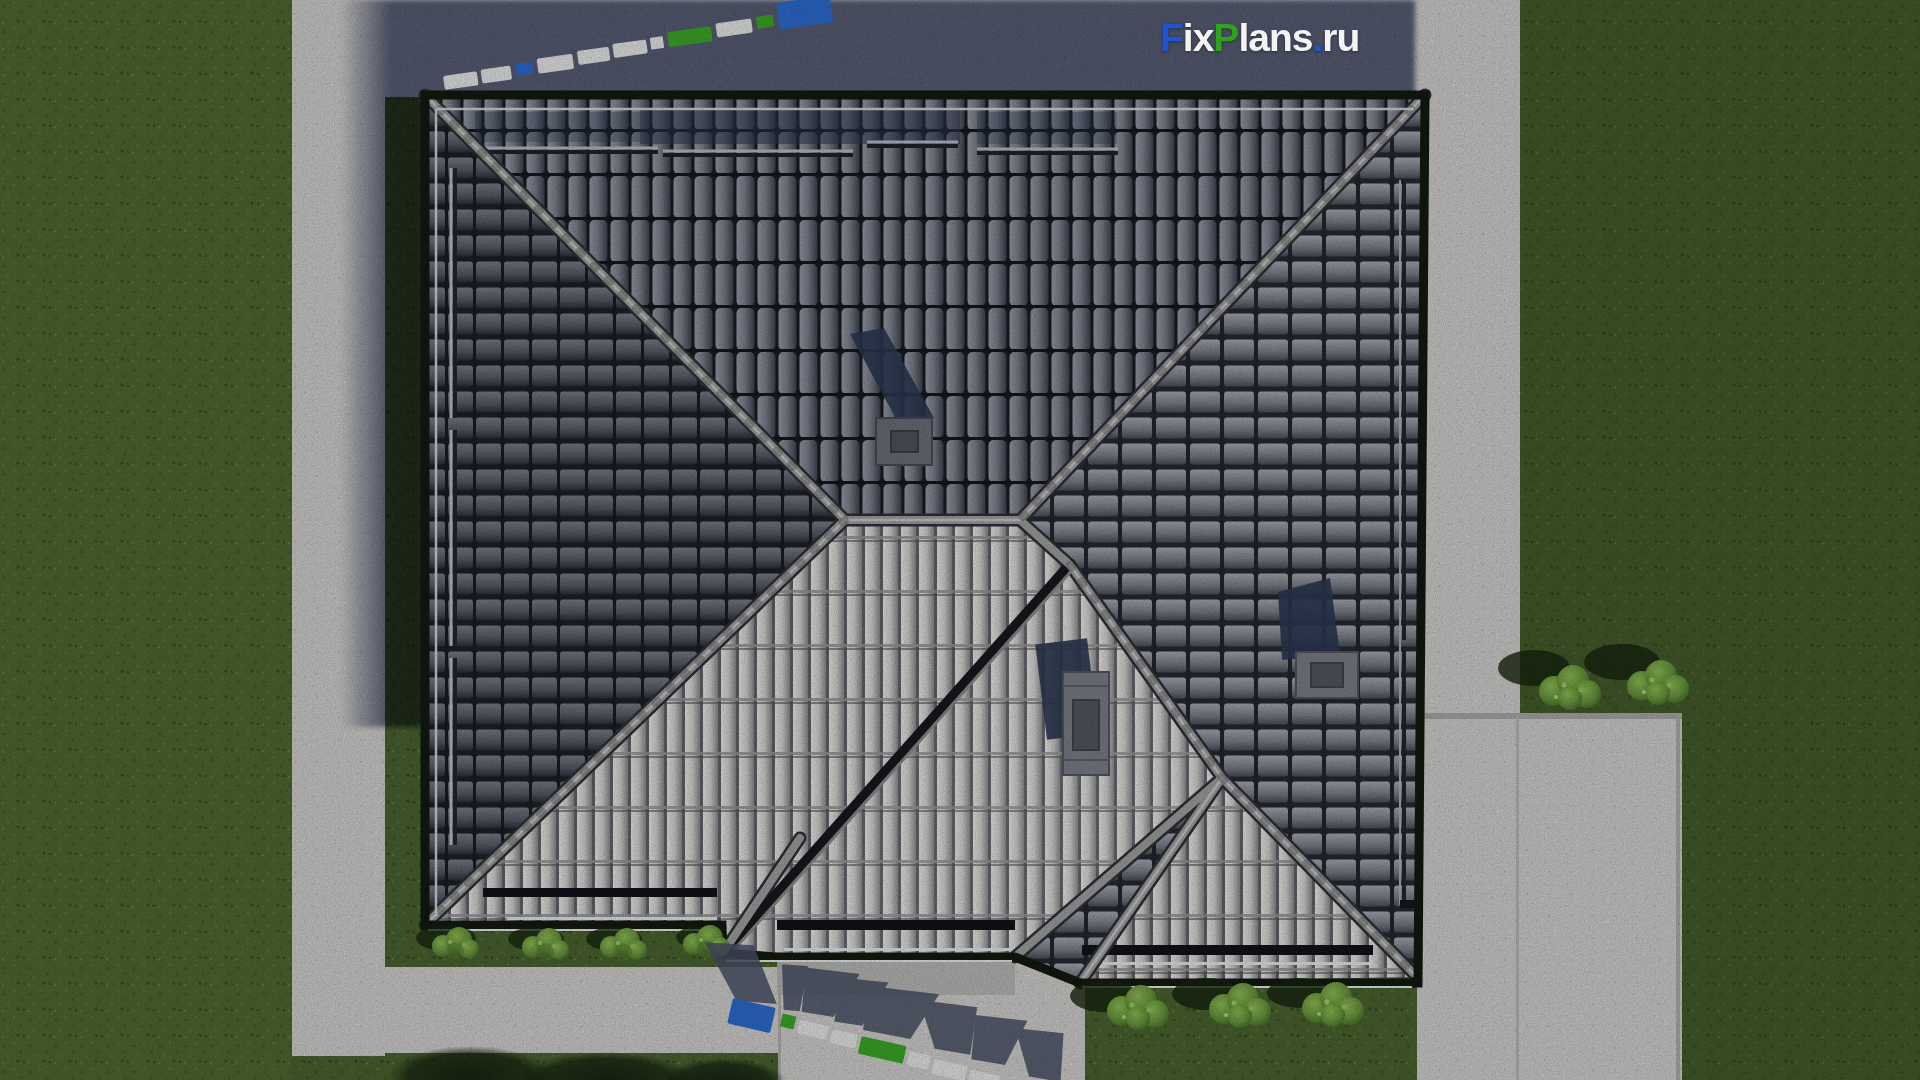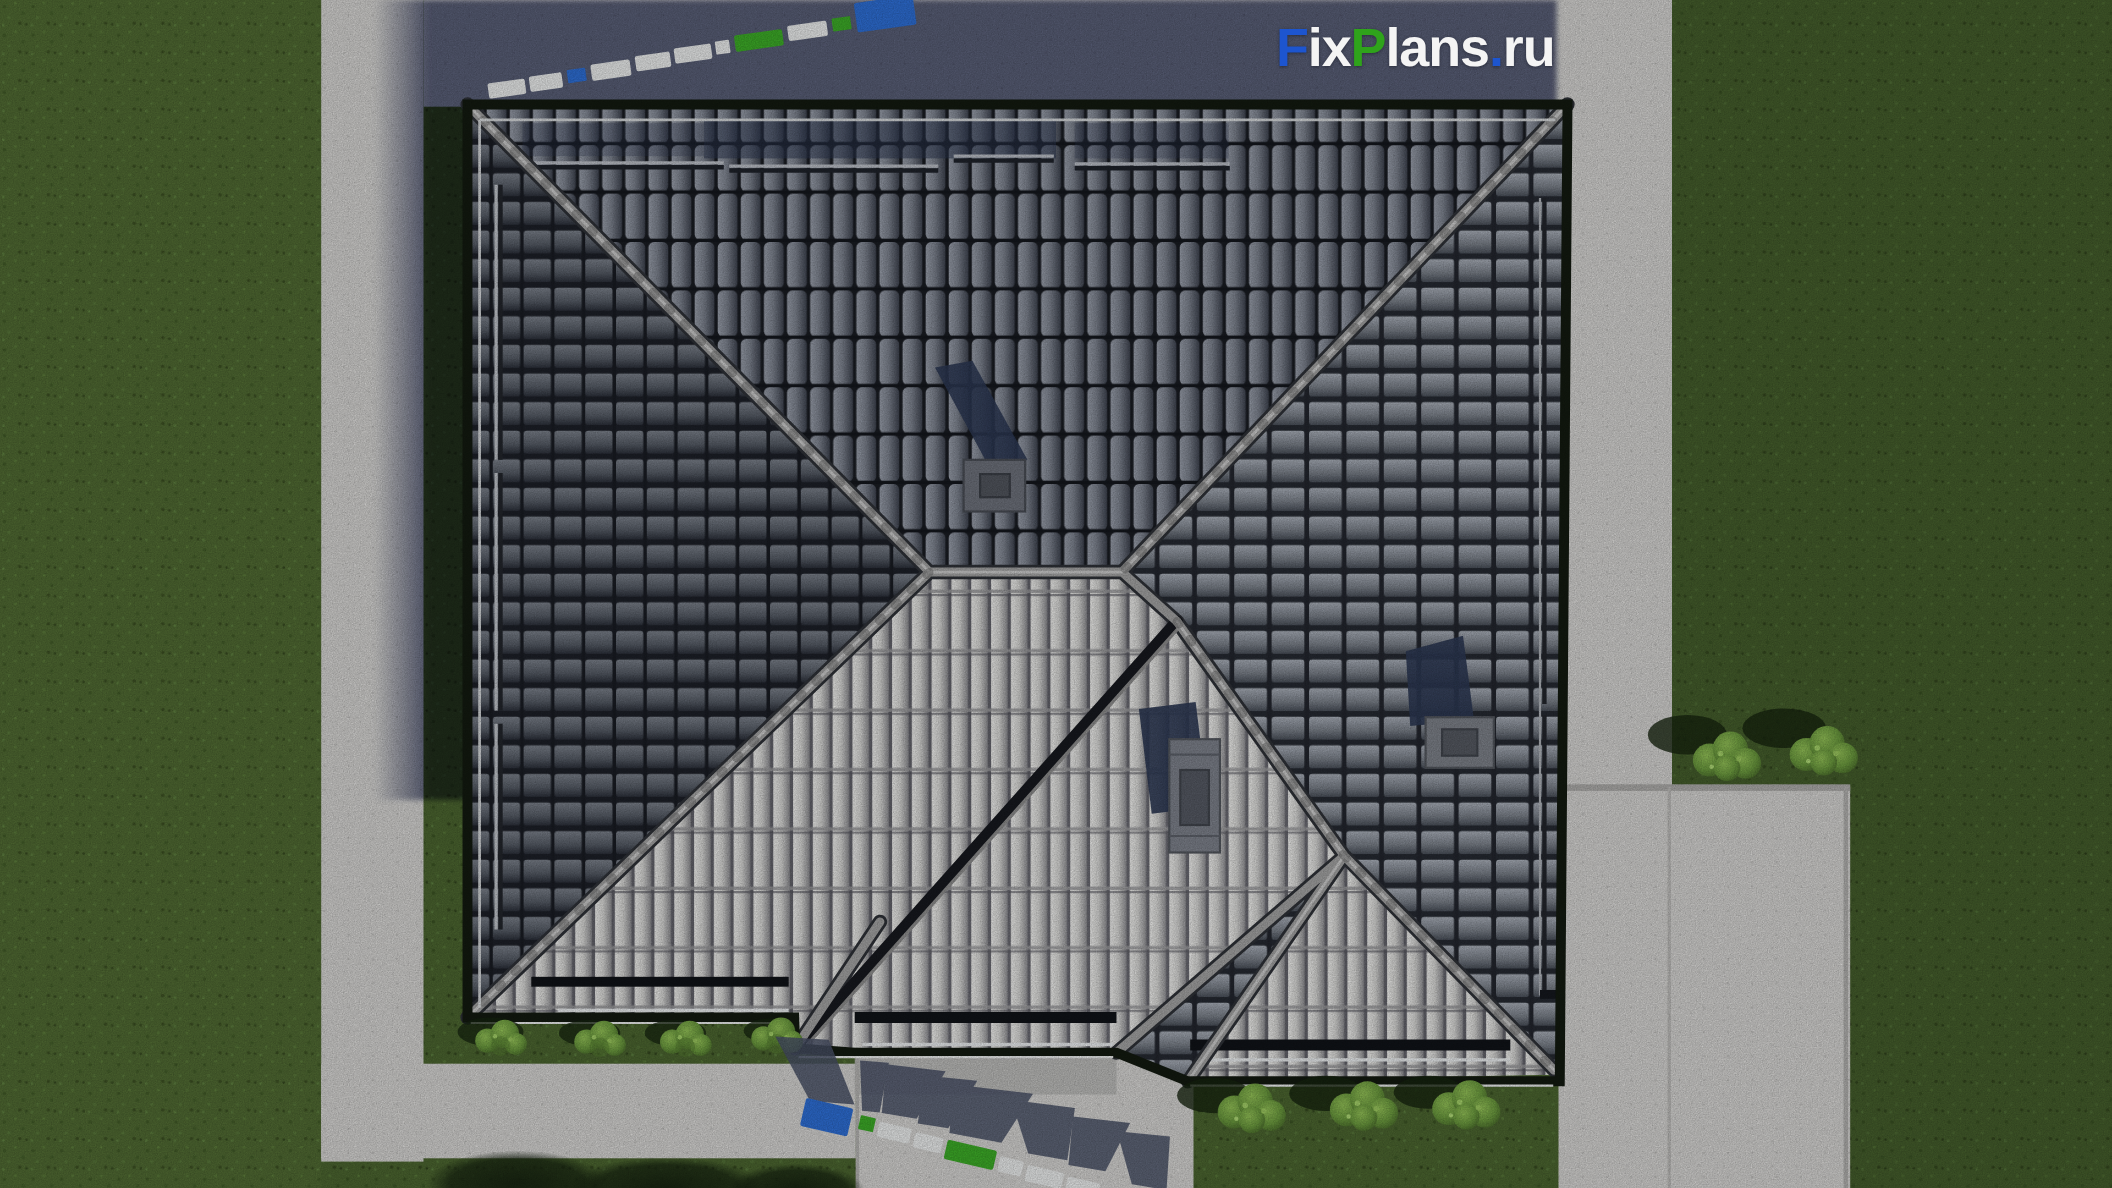--- a/index.html
+++ b/index.html
@@ -1,20 +1,20 @@
 <!DOCTYPE html>
 <html style="--wm_blue: #1d55cf; --wm_green: #2fa31b; --wm_white: #f4f4f4; --wm3d_blue: #2e6fd6; --wm3d_green: #3dad28; --wm3d_white: #eceeee; --grass: #4c6630; --grass_dark: #41582a; --path: #d6d5d3; --concrete_strip: #d0cfcd; --patio: #cccbc9; --driveway: #cac9c7; --apron: #b9b8b6; --shadow_multiply: #6a7190; --roof_north: #3c424e; --roof_ridge: #a8a8a8; --roof_eave: #131a10; --roof_light: #dcdcda; --chimney_shadow: #2e3a55; --bush_green: #6f9a44;"><head>
 <meta charset="utf-8">
 <style>
   html,body{margin:0;padding:0;background:#222;}
   #stage{position:relative;width:1920px;height:1080px;overflow:hidden;font-family:"Liberation Sans",sans-serif;}
   #stage svg{position:absolute;left:0;top:0;display:block;}
   .watermark{
     position:absolute;left:1160px;top:16px;
-    font-size:49px;font-weight:bold;letter-spacing:-1px;
+    font-size:39px;font-weight:bold;letter-spacing:-1px;
     font-family:"Liberation Sans",sans-serif;
     text-shadow:0 1px 3px rgba(10,14,24,.45);
     user-select:none;white-space:nowrap;text-align:right;
   }
   .wm-blue{color:var(--wm_blue,#1d55cf);}
   .wm-green{color:var(--wm_green,#2fa31b);}
   .wm-white{color:var(--wm_white,#f4f4f4);}
 </style>
 </head>
 <body>

